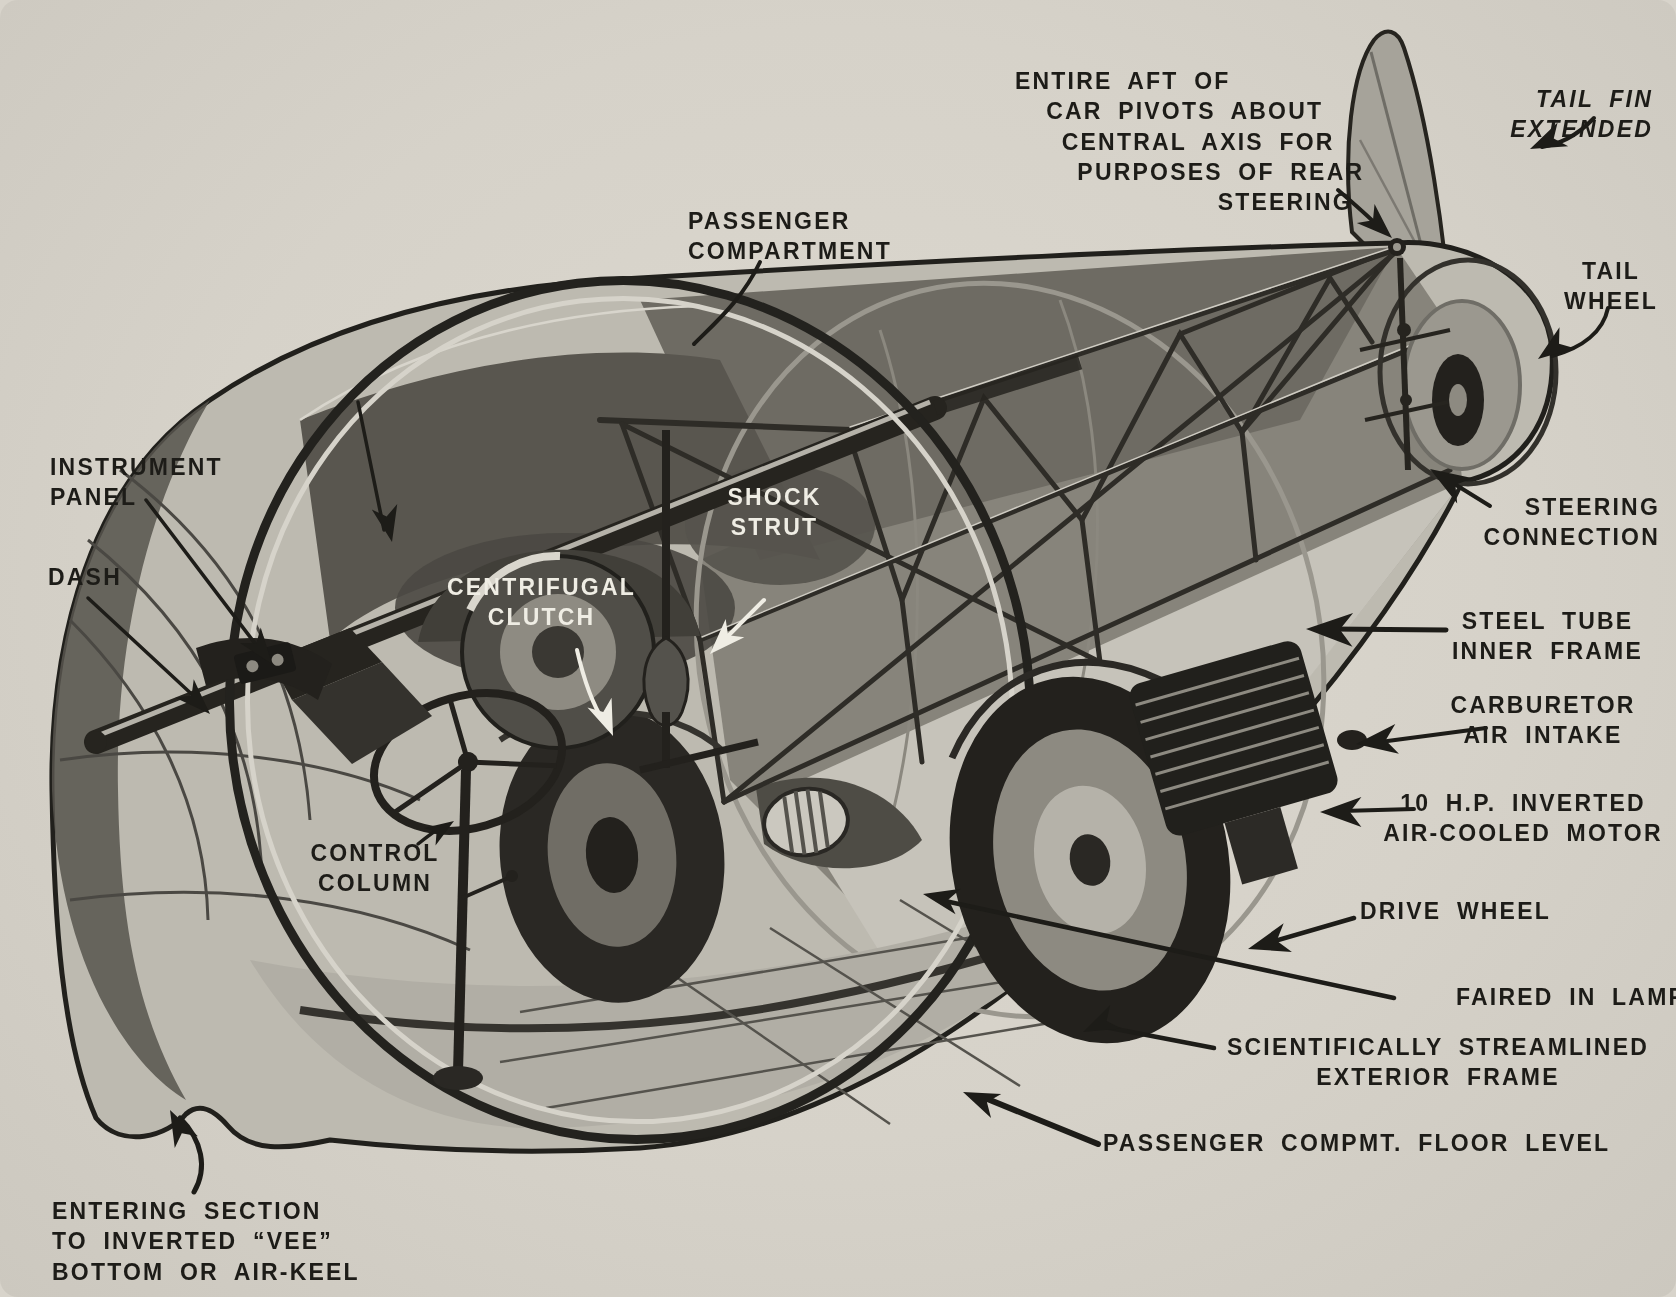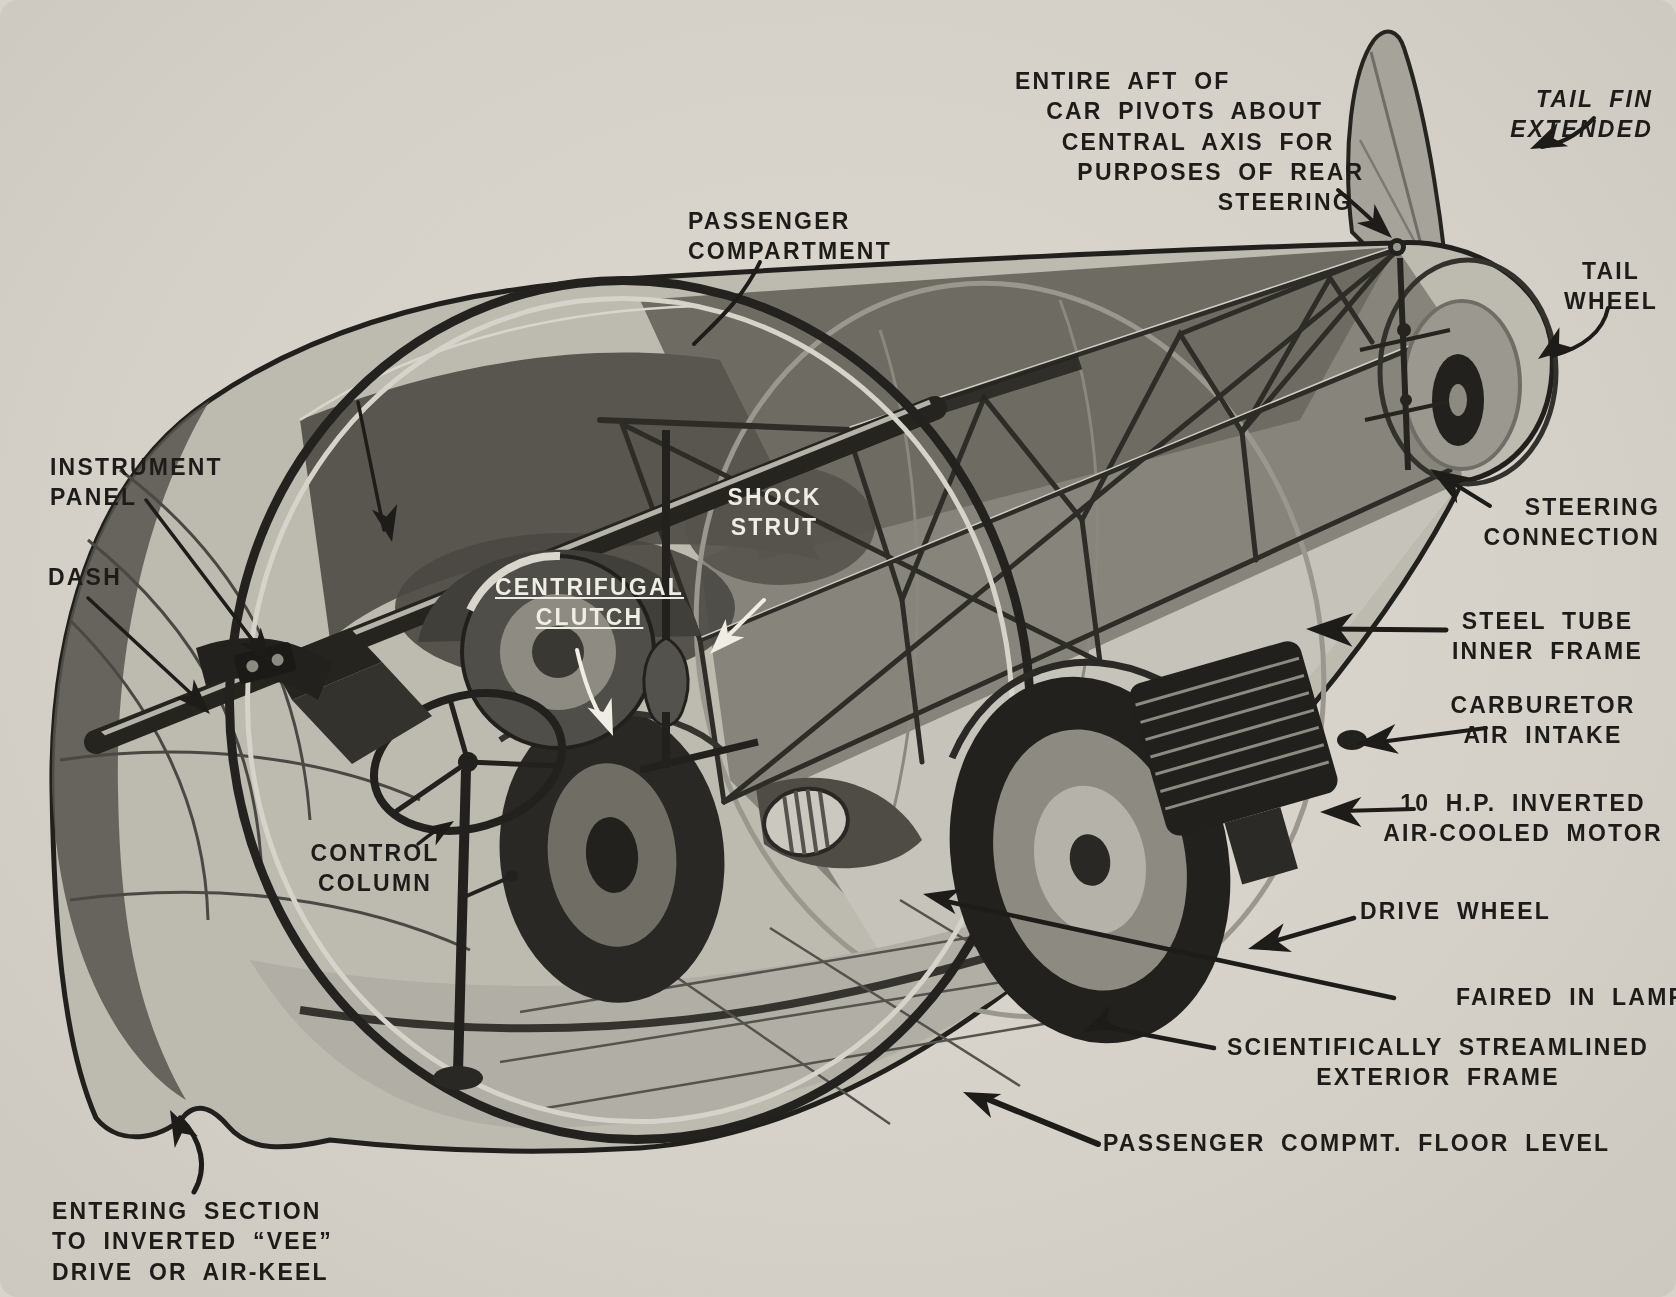--- a/index.html
+++ b/index.html
@@ -241,36 +241,36 @@
              STEERING</div>
 <div class="label ta-r" style="left:1493px;top:84px;width:160px;font-style:italic;">TAIL FIN
 EXTENDED</div>
 <div class="label ta-c" style="left:1556px;top:256px;width:110px;">TAIL
 WHEEL</div>
 <div class="label" style="left:688px;top:206px;">PASSENGER
 COMPARTMENT</div>
 <div class="label" style="left:50px;top:452px;">INSTRUMENT
 PANEL</div>
 <div class="label" style="left:48px;top:562px;">DASH</div>
-<div class="label white ta-c" style="left:477px;top:572px;width:225px;text-decoration:underline;">CENTRIFUGAL
+<div class="label white ta-c" style="left:429px;top:572px;width:225px;">CENTRIFUGAL
 CLUTCH</div>
 <div class="label white ta-c" style="left:712px;top:482px;width:125px;">SHOCK
 STRUT</div>
 <div class="label ta-c" style="left:295px;top:838px;width:160px;">CONTROL
 COLUMN</div>
 <div class="label ta-r" style="left:1470px;top:492px;width:190px;">STEERING
 CONNECTION</div>
 <div class="label ta-c" style="left:1440px;top:606px;width:215px;">STEEL TUBE
 INNER FRAME</div>
 <div class="label ta-c" style="left:1428px;top:690px;width:230px;">CARBURETOR
 AIR INTAKE</div>
 <div class="label ta-c" style="left:1382px;top:788px;width:282px;">10 H.P. INVERTED
 AIR-COOLED MOTOR</div>
 <div class="label" style="left:1360px;top:896px;">DRIVE WHEEL</div>
 <div class="label" style="left:1456px;top:982px;">FAIRED IN LAMPS</div>
 <div class="label ta-c" style="left:1218px;top:1032px;width:440px;">SCIENTIFICALLY STREAMLINED
 EXTERIOR FRAME</div>
 <div class="label" style="left:1103px;top:1128px;">PASSENGER COMPMT. FLOOR LEVEL</div>
 <div class="label" style="left:52px;top:1196px;">ENTERING SECTION
 TO INVERTED “VEE”
-DRIVE OR AIR-KEEL</div>
+BOTTOM OR AIR-KEEL</div>
 
 </div>
 
 </body></html>

